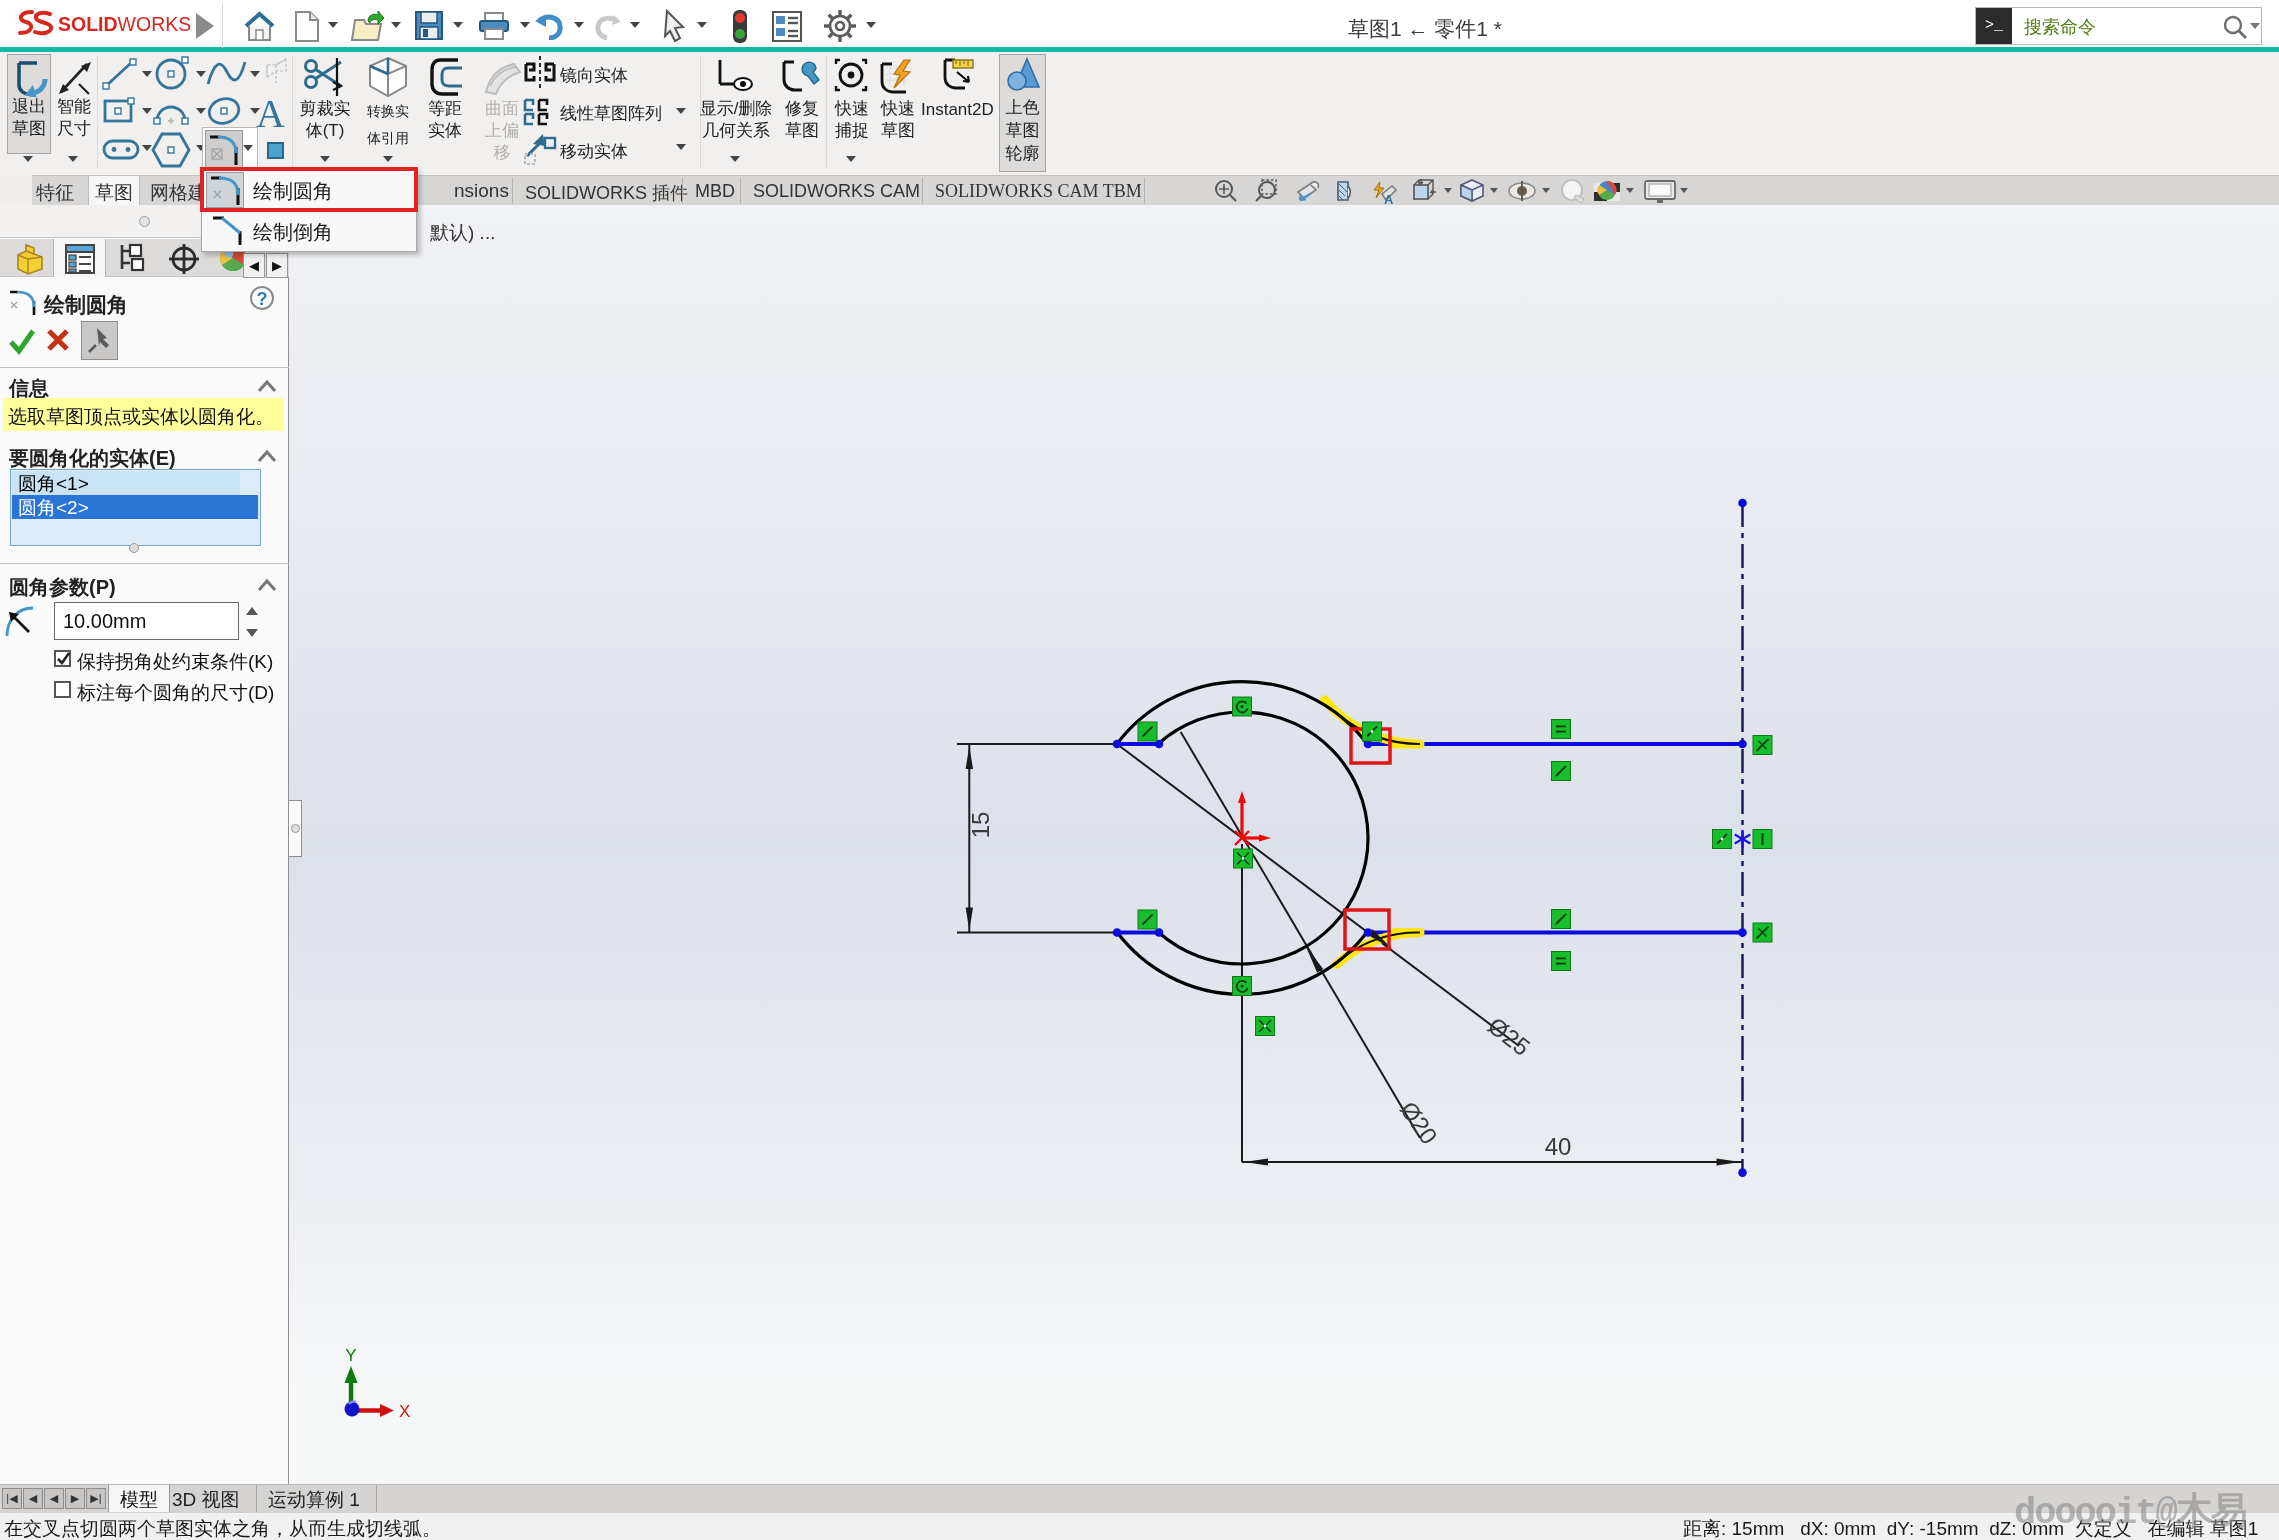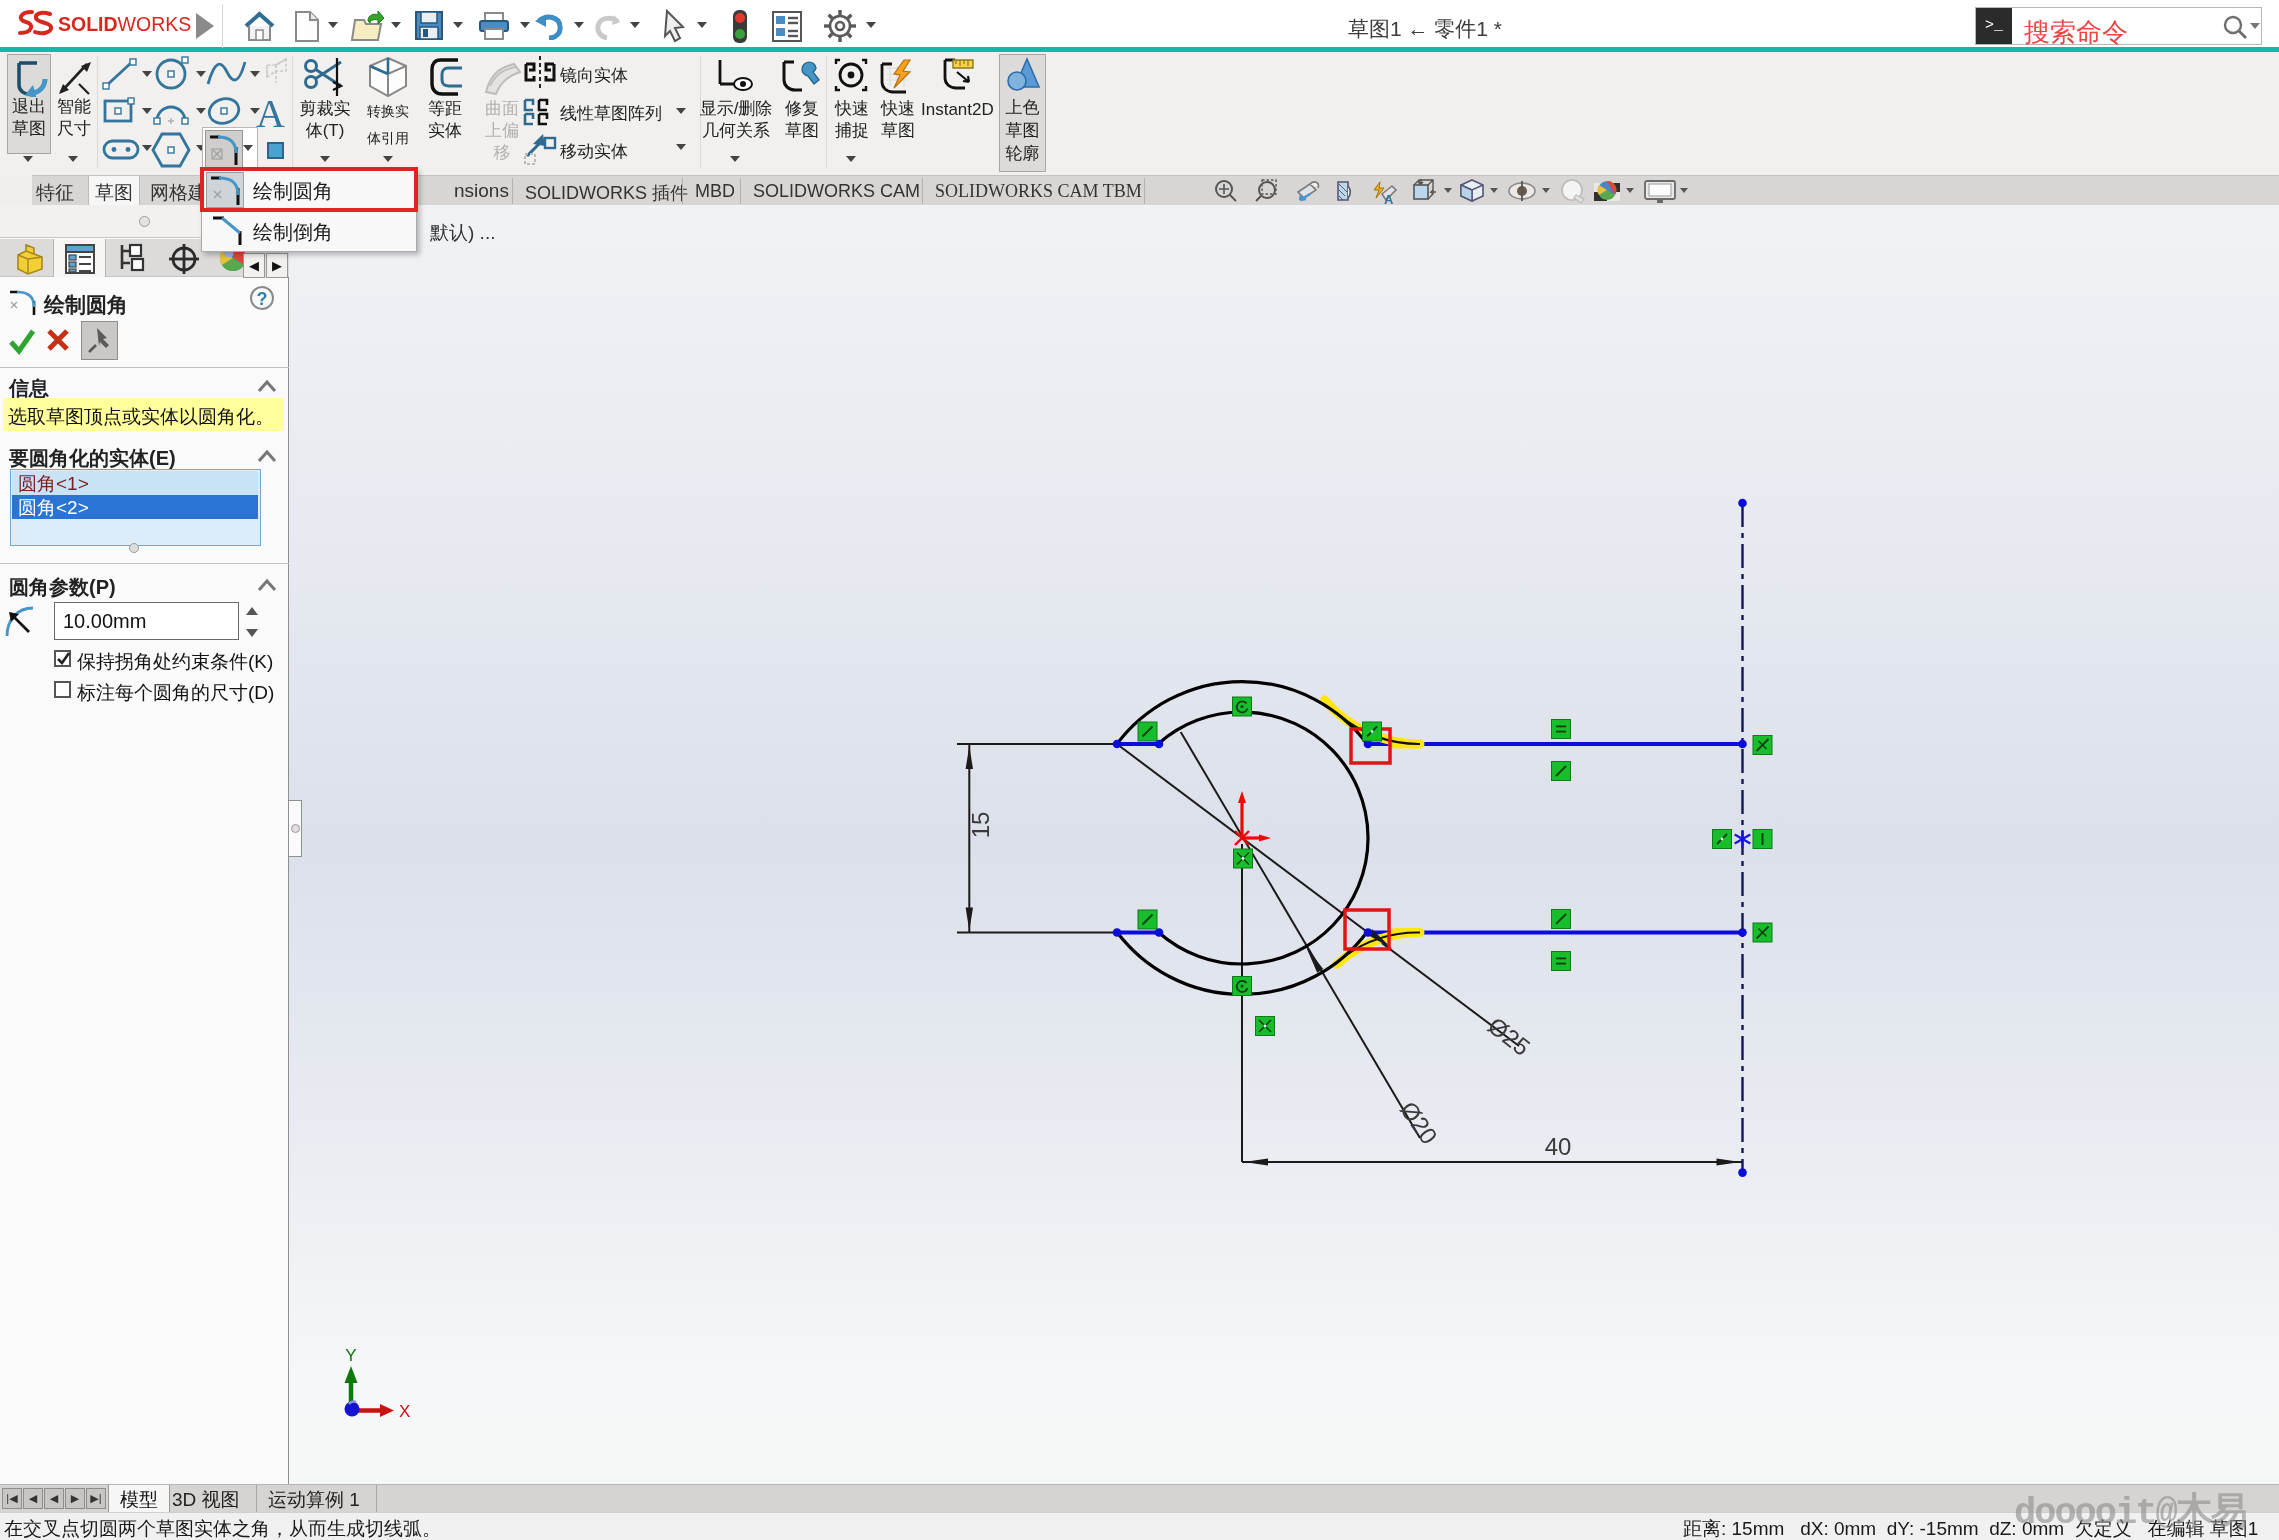--- a/index.html
+++ b/index.html
@@ -107,21 +107,21 @@
             <line x1="24.8" y1="9.2" x2="28.3" y2="5.7"></line>
         </g>
       </g>
     </svg>
     <div class="abs dd" style="left:866px;top:22px"></div>
 
     <div class="abs" style="left:1250px;top:15px;width:350px;text-align:center;font-size:21px;color:#3c3c3c;">草图1 ← 零件1 *</div>
 
     <div class="abs" style="left:1975px;top:7px;width:287px;height:38px;background:#fff;border:1px solid #b9b7b5;">
       <div class="abs" style="left:0px;top:0px;width:36px;height:36px;background:#2b2b2b;color:#fff;font-size:15px;font-family:'Liberation Mono',monospace;line-height:36px;text-align:center;">&gt;_</div>
-      <div class="abs" style="left:48px;top:7px;font-size:26px;color:#ef4444;">搜索命令</div>
+      <div class="abs" style="left:48px;top:7px;font-size:18px;color:#4d7c0f;">搜索命令</div>
       <svg class="abs" style="left:246px;top:6px" width="26" height="26" viewBox="0 0 26 26">
         <circle cx="11" cy="11" r="8" fill="none" stroke="#6e6e6e" stroke-width="2.4"></circle>
         <line x1="17" y1="17" x2="24" y2="24" stroke="#6e6e6e" stroke-width="2.8"></line>
       </svg>
       <div class="abs" style="left:274px;top:15px;width:0;height:0;border-left:5px solid transparent;border-right:5px solid transparent;border-top:6px solid #777;"></div>
     </div>
   </div>
 
   <div class="abs" id="ribbon" style="left:0;top:52px;width:2279px;height:123px;background:#f1f0ef;">
 
@@ -653,21 +653,21 @@
         <path d="M2,12 L10,3 L18,12" fill="none" stroke="#777" stroke-width="3"></path>
       </svg>
     <div class="abs" style="left:3px;top:193px;width:281px;height:33px;background:#ffff9c;"></div>
     <div class="abs" style="left:8px;top:199px;font-size:19px;color:#111;">选取草图顶点或实体以圆角化。</div>
 
     <div class="abs" style="left:9px;top:240px;font-size:20px;font-weight:bold;color:#222;">要圆角化的实体(E)</div>
     <svg class="abs" style="left:257px;top:244px" width="20" height="14" viewBox="0 0 20 14">
         <path d="M2,12 L10,3 L18,12" fill="none" stroke="#777" stroke-width="3"></path>
       </svg>
     <div class="abs" style="left:10px;top:264px;width:251px;height:77px;background:#dcecf9;border:1.5px solid #74a8d0;">
-      <div class="abs" style="left:1px;top:1px;width:246px;height:24px;background:#c8e2f6;color:#7f1d1d;font-size:19px;padding-left:6px;">圆角&lt;1&gt;</div>
+      <div class="abs" style="left:1px;top:1px;width:228px;height:24px;background:#c8e2f6;color:#000000;font-size:19px;padding-left:6px;">圆角&lt;1&gt;</div>
       <div class="abs" style="left:1px;top:25px;width:246px;height:24px;background:#2a74d4;color:#fff;font-size:19px;padding-left:6px;">圆角&lt;2&gt;</div>
     </div>
     <div class="abs" style="left:129px;top:338px;width:10px;height:10px;border-radius:50%;background:#ddd;border:1px solid #9a9a9a;"></div>
     <div class="abs" style="left:0px;top:358px;width:289px;height:1px;background:#c2c0be;"></div>
 
     <div class="abs" style="left:9px;top:369px;font-size:20px;font-weight:bold;color:#222;">圆角参数(P)</div>
     <svg class="abs" style="left:257px;top:373px" width="20" height="14" viewBox="0 0 20 14">
         <path d="M2,12 L10,3 L18,12" fill="none" stroke="#777" stroke-width="3"></path>
       </svg>
     <svg class="abs" style="left:5px;top:399px" width="30" height="34" viewBox="0 0 30 34">

